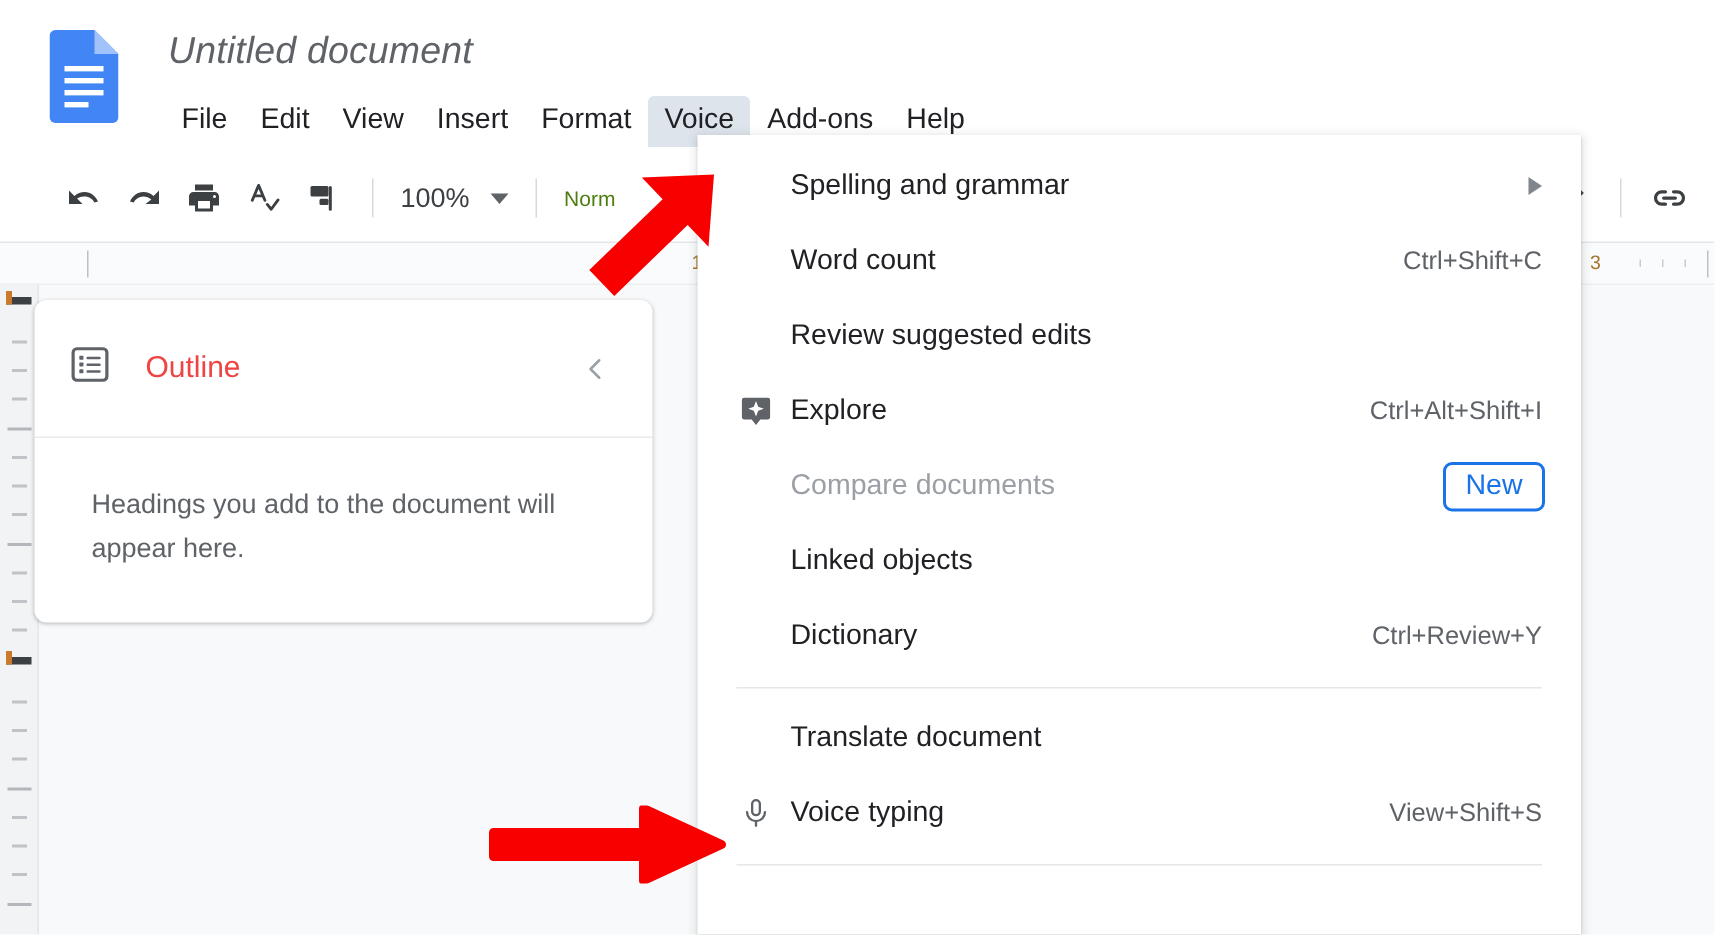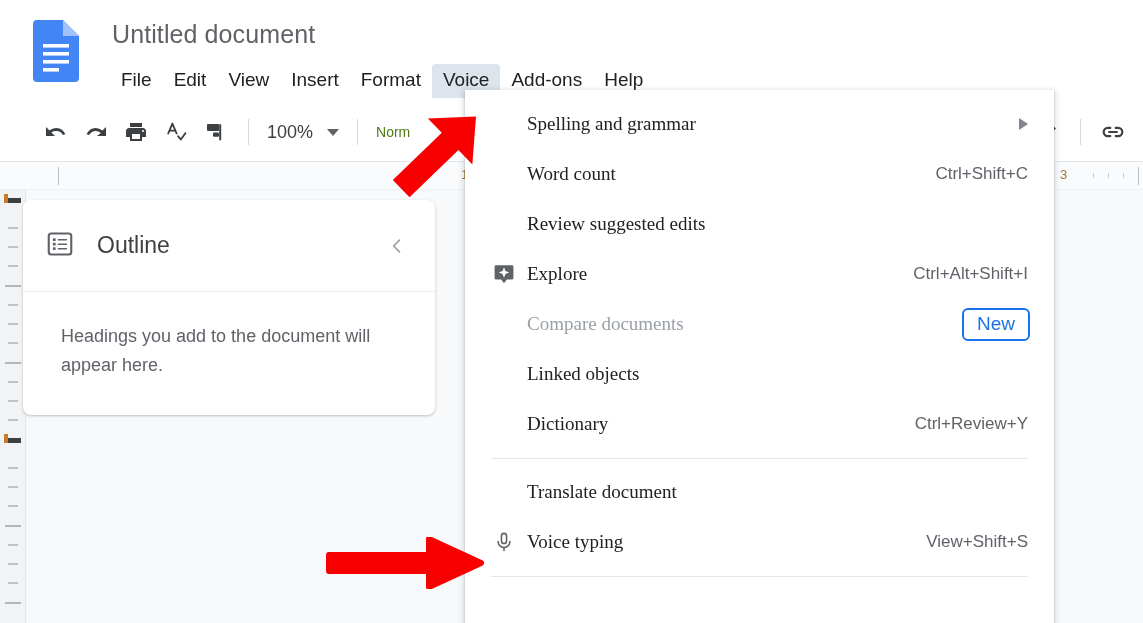--- a/index.html
+++ b/index.html
@@ -13,21 +13,21 @@
 
   
   .topbar {
     position: absolute; left: 0; top: 0; width: 1143px; height: 100px;
     background: #ffffff;
   }
   .docs-logo {
     position: absolute; left: 33px; top: 20px; width: 46px; height: 62px;
   }
   .title-row {
-    position: absolute; left: 112px; top: 20px;
+    position: absolute; left: 112px; top: 20px; font-style: italic;
   }
   .doc-title {
     font-size: 25px; color: #5f6368; font-weight: 400;
     letter-spacing: .1px; white-space: nowrap;
   }
   .menubar {
     position: absolute; left: 110px; top: 64px;
     display: flex; align-items: center; gap: 0px;
     font-size: 19px; color: #202124;
   }
@@ -90,21 +90,21 @@
   
   .outline-panel {
     position: absolute; left: 23px; top: 200px; width: 412px; height: 215px;
     background: #ffffff; border-radius: 8px;
     box-shadow: 0 1px 3px rgba(60,64,67,.22), 0 1px 2px rgba(60,64,67,.10);
   }
   .outline-head {
     position: relative; height: 92px; display: flex; align-items: center;
     padding: 0 18px 0 22px; border-bottom: 1px solid #e8eaed;
   }
-  .outline-title { font-size: 23px; color: #404040; margin-left: 22px; }
+  .outline-title { font-size: 20px; color: #ef4444; margin-left: 22px; }
   .outline-collapse {
     position: absolute; right: 26px; top: 34px; width: 24px; height: 24px;
     display:flex; align-items:center; justify-content:center; cursor:default;
   }
   .outline-body { padding: 30px 30px 0 38px; }
   .outline-empty { font-size: 18px; line-height: 29px; color: #5f6368; }
 
   
   .dropdown {
     position: absolute; left: 465px; top: 90px; width: 589px; height: 533px;
@@ -115,21 +115,21 @@
   }
   .mi {
     position: relative; height: 50px; display: flex; align-items: center;
     padding: 0 26px 0 26px; cursor: default;
   }
   .mi-icon {
     position: absolute; left: 26px; top: 50%; transform: translateY(-50%);
     width: 26px; height: 26px; display: flex; align-items: center; justify-content: center;
   }
   .mi-label {
-    font-size: 19px; color: #202124; margin-left: 36px; white-space: nowrap; font-family: Liberation Serif, serif;
+    font-size: 19px; color: #202124; margin-left: 36px; white-space: nowrap;
   }
   .mi.disabled .mi-label { color: #9aa0a6; }
   .mi-accel {
     position: absolute; right: 26px; font-size: 17px; color: #5f6368; white-space: nowrap;
   }
   .mi-sub {
     position: absolute; right: 26px;
     width: 0; height: 0; border-top: 6px solid transparent; border-bottom: 6px solid transparent;
     border-left: 9px solid #80868b;
   }

